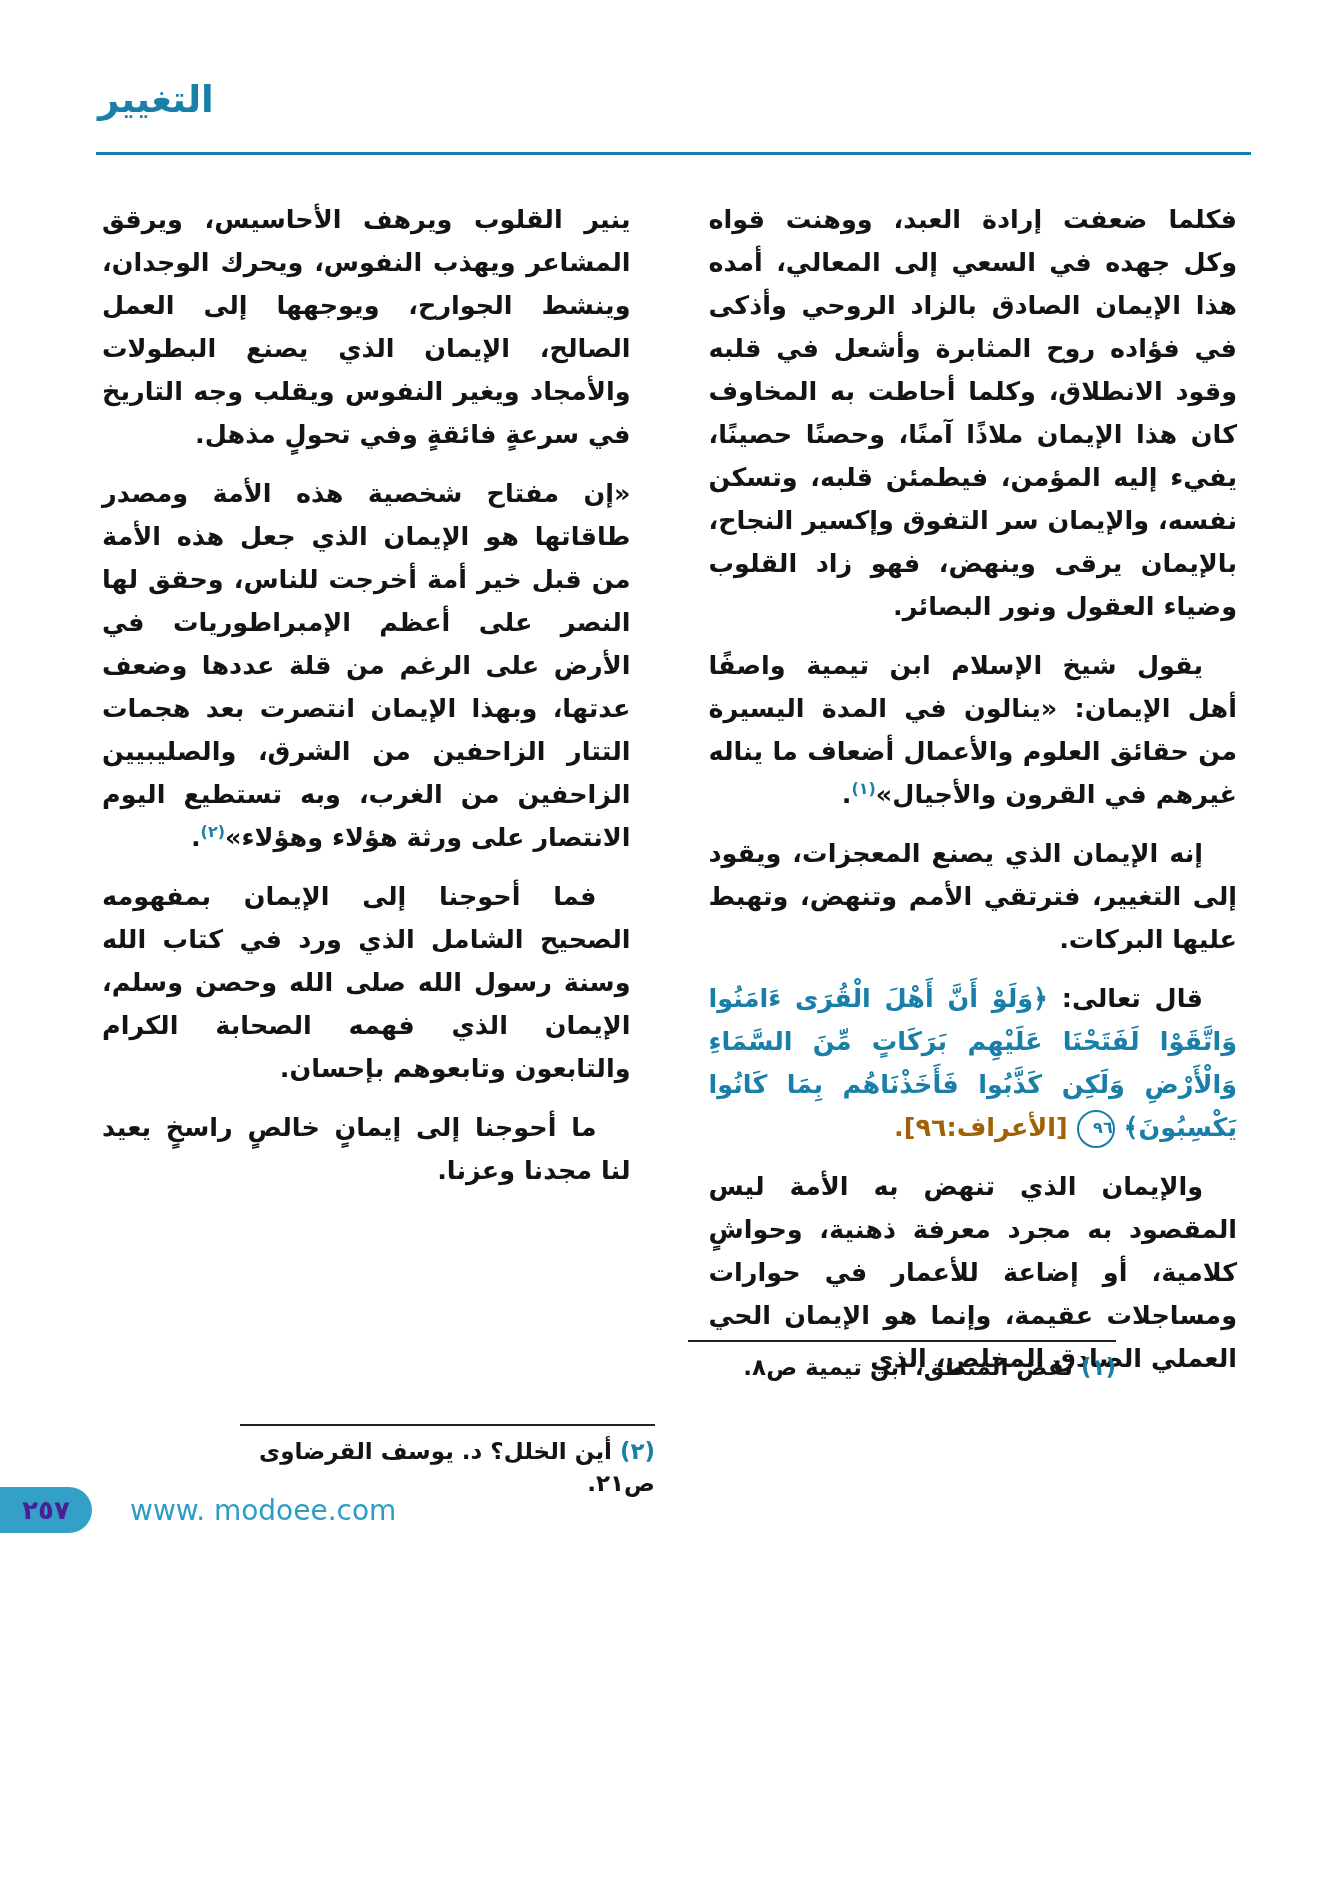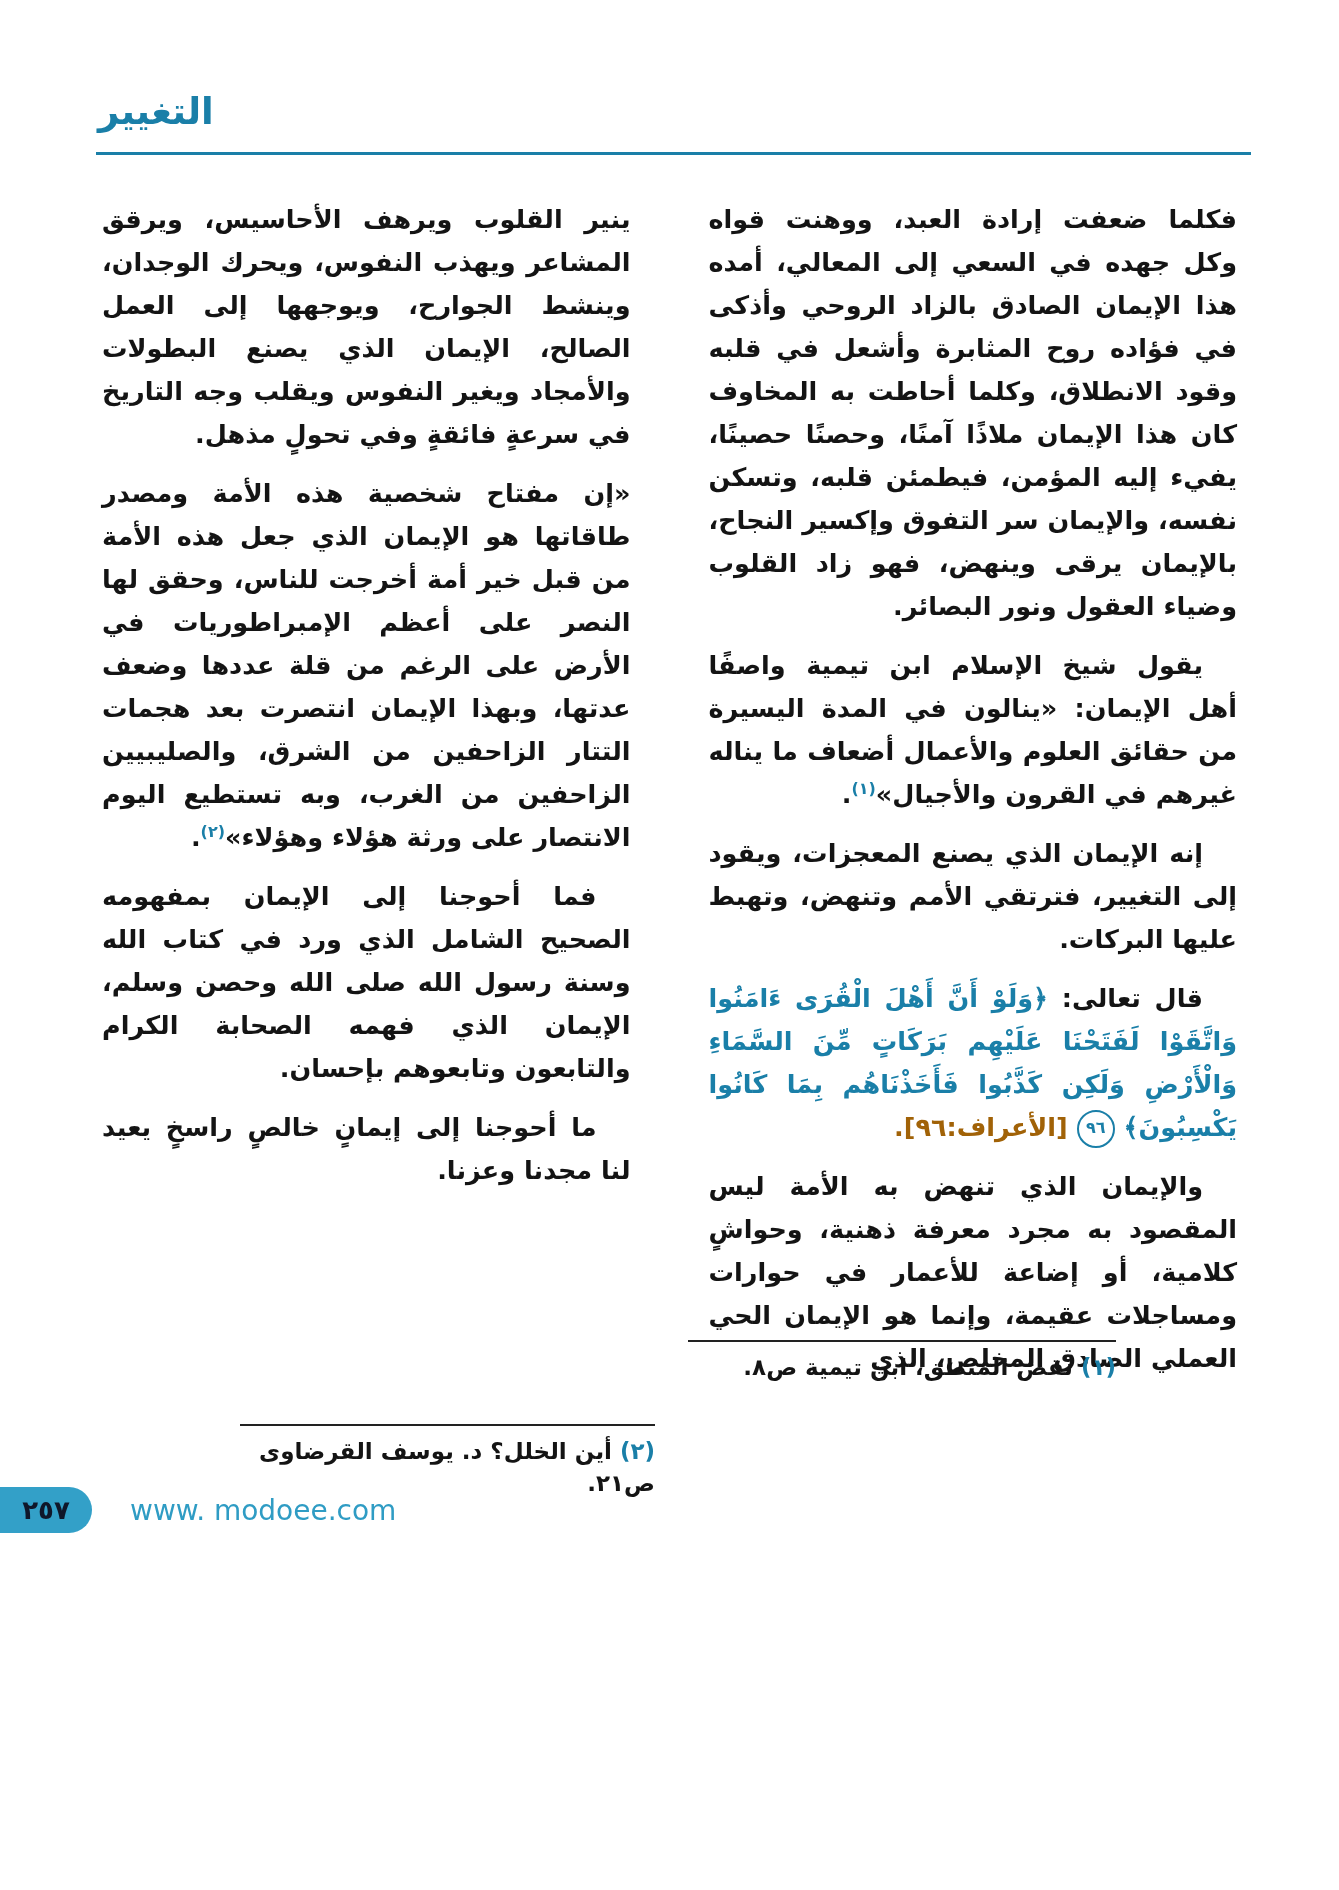--- a/index.html
+++ b/index.html
@@ -5,21 +5,21 @@
   html, body { margin: 0; padding: 0; }
   body {
     width: 1339px; height: 1890px;
     background: #ffffff;
     font-family: "DejaVu Sans", sans-serif;
     direction: rtl;
   }
   .page { position: relative; width: 1339px; height: 1890px; overflow: hidden; background: #ffffff; }
 
   .header-title {
-    position: absolute; top: 90px; left: 98px;
+    position: absolute; top: 78px; left: 98px;
     font-size: 37px; font-weight: bold; color: #1a7fa8;
   }
   .header-rule {
     position: absolute; top: 152px; left: 96px; right: 88px;
     height: 3px; background: #1a7fa8;
   }
 
   .content {
     position: absolute; top: 182px; right: 86px; left: 86px;
     display: flex; gap: 46px;
@@ -34,38 +34,38 @@
   .fn-ref {
     color: #1a7fa8; font-size: 16px; vertical-align: super;
     font-weight: bold; line-height: 0;
   }
 
   .q-text { color: #1a7fa8; }
   .ayah-num {
     display: inline-block; width: 34px; height: 34px;
     border: 2px solid #1a7fa8; border-radius: 50%;
     color: #1a7fa8; font-size: 16px; line-height: 32px;
-    text-align: center; vertical-align: middle; text-indent: 0;
+    text-align: right; vertical-align: middle; text-indent: 0;
     font-weight: bold;
   }
   .q-ref { color: #a16207; }
 
   .footnote { position: absolute; }
   .fn-right { top: 1340px; left: 688px; width: 428px; }
   .fn-left  { top: 1424px; left: 240px; width: 415px; }
   .fn-rule { height: 2px; background: #222222; width: 100%; margin-bottom: 9px; }
   .fn-text { font-size: 23px; font-weight: bold; color: #141414; text-align: right; line-height: 32px; }
   .fn-num { color: #1a7fa8; }
 
   .page-tab {
     position: absolute; top: 1487px; left: 0;
     width: 92px; height: 46px;
     background: #33a0c8; border-radius: 0 23px 23px 0;
     display: flex; align-items: center; justify-content: center;
-    color: #0f172a; font-size: 26px; font-weight: bold;
+    color: #4c1d95; font-size: 26px; font-weight: bold;
   }
   .website {
     position: absolute; top: 1494px; left: 130px;
     color: #2f9cc4; font-size: 28px; font-weight: normal;
     direction: ltr;
   }
 </style>
 </head>
 <body>
 

